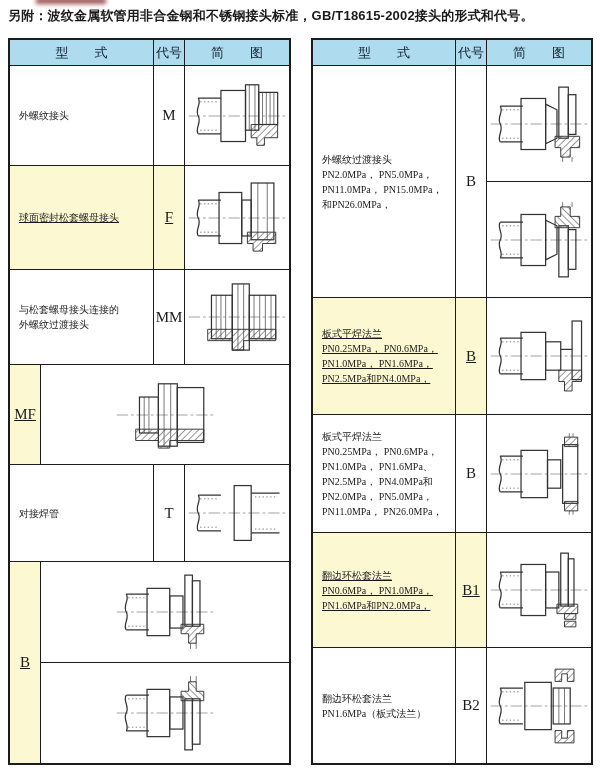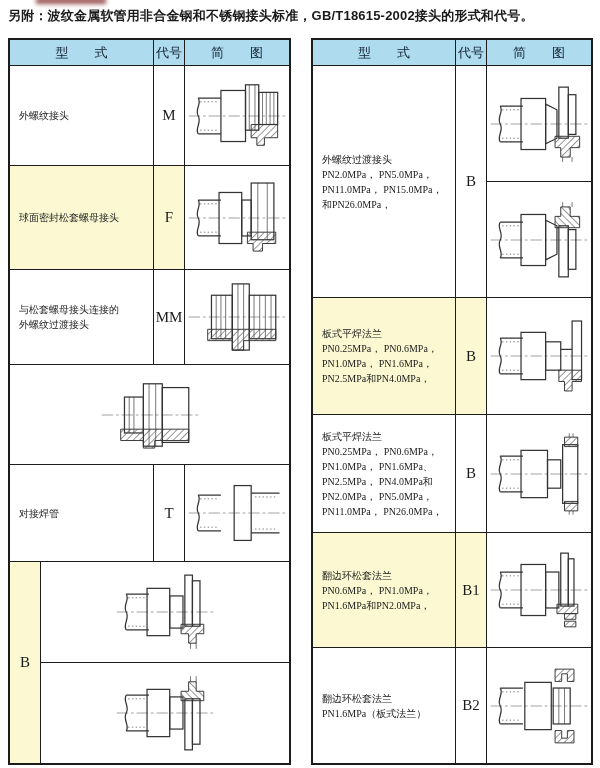--- a/index.html
+++ b/index.html
@@ -18,21 +18,21 @@
   .tr{display:flex;box-sizing:border-box;border-bottom:1px solid var(--border,#1c1c1c);}
   .tr:last-child{border-bottom:none;}
   .td{box-sizing:border-box;border-right:1px solid var(--border,#1c1c1c);
     display:flex;align-items:center;justify-content:center;overflow:hidden;}
   .td:last-child{border-right:none;}
   .tr.head{height:26px;}
   .head .td{background:var(--header_bg,#aedcee);font-size:13px;color:#102030;}
   .td.type{justify-content:flex-start;text-align:left;padding:3px 3px 3px 9px;
     font-family:"Liberation Serif",serif;font-size:10px;line-height:1.5;white-space:pre-line;}
   .td.code{font-family:"Liberation Serif",serif;font-size:15px;}
-  .hl{background:var(--highlight_bg,#fcf9d2);}
+  .hl{background:var(--highlight_bg,#fcf9d2);text-decoration:underline;}
   .left .w-type{width:144px;}
   .left .w-code{width:31px;}
   .left .w-dgm{flex:1;}
   .right .w-type{width:143px;}
   .right .w-code{width:31px;}
   .right .w-dgm{flex:1;}
   .td.dgm{flex-direction:column;padding:0;}
   .sub{width:100%;flex:1;display:flex;align-items:center;justify-content:center;box-sizing:border-box;}
   .sub.divided{border-bottom:1px solid var(--border,#1c1c1c);}
   svg.dg{width:104px;height:84px;display:block;}
@@ -203,20 +203,21 @@
 外螺纹过渡接头</div>
       <div class="td code w-code">MM</div>
       <div class="td dgm w-dgm">
         <svg class="dg" viewBox="0 0 110 86">
             <use href="#g-mm"></use>
           </svg>
       </div>
     </div>
 
     <div class="tr" style="height:100px">
+      <div class="td code w-code hl">MF</div>
       <div class="td dgm w-dgm">
         <svg class="dg" viewBox="0 0 110 86">
             <use href="#g-mf"></use>
           </svg>
       </div>
     </div>
 
     <div class="tr" style="height:97px">
       <div class="td type w-type">对接焊管</div>
       <div class="td code w-code">T</div>

